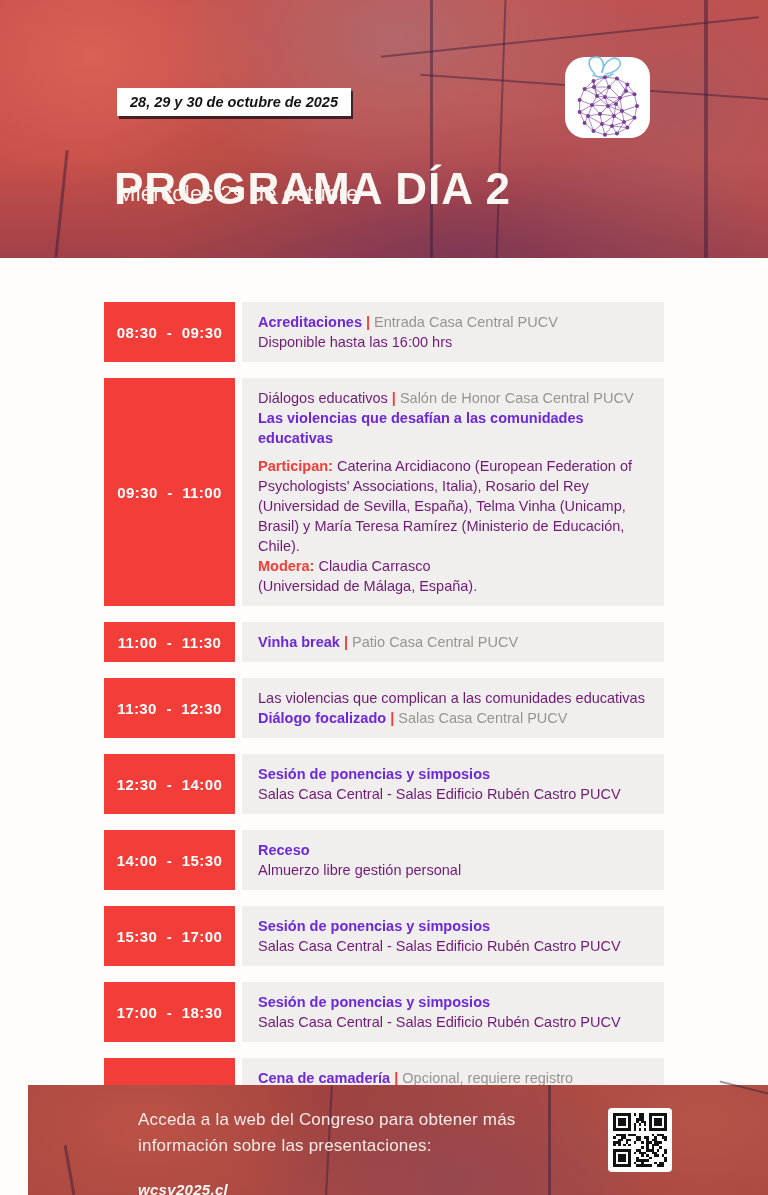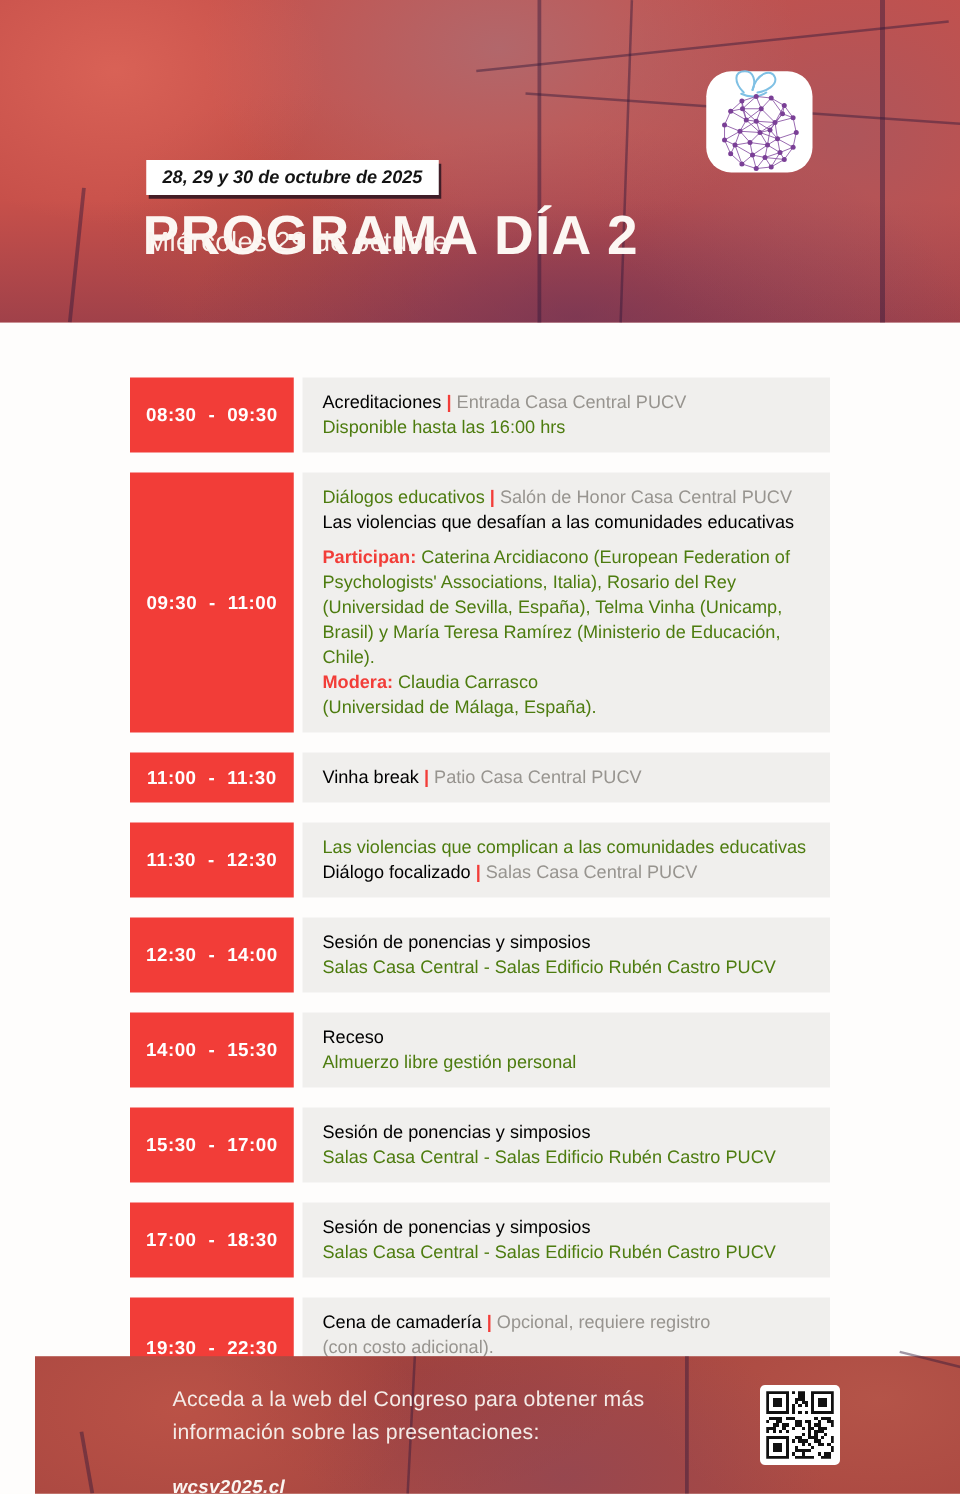--- a/index.html
+++ b/index.html
@@ -31,21 +31,20 @@
   .hdr .w5{left:420px;top:86px;width:350px;height:2px;transform:rotate(4deg);}
   .hdr .w6{left:60px;top:150px;width:3px;height:108px;transform:rotate(6deg);}
 
   .badge{
     position:absolute;left:117px;top:88px;
     background:#ffffff;color:#141414;
     font-weight:bold;font-style:italic;font-size:14.5px;
     padding:6px 13px;
     box-shadow:2px 3px 0 rgba(24,12,26,.75);
     white-space:nowrap;
-    margin-top:40px;
   }
   .title{
     position:absolute;left:114px;top:124px;
     color:#fcf7f3;font-size:44px;font-weight:800;letter-spacing:1px;
     white-space:nowrap;
     margin-top:40px;
   }
   .subtitle{
     position:absolute;left:117px;top:181px;
     color:#faf3ee;font-size:22px;font-weight:400;letter-spacing:.3px;
@@ -67,22 +66,22 @@
     display:flex;align-items:center;justify-content:center;
     font-weight:bold;font-size:15px;letter-spacing:.4px;word-spacing:5px;
     text-align:center;
   }
   .content{
     flex:1;background:#f0efed;padding:10px 16px;
     font-size:14.5px;line-height:20px;color:#3f3e3d;
   }
   .line{min-height:20px;}
   .line.gap{margin-top:8px;}
-  .s-bold{font-weight:normal;color:#000000;}
-  .s-dark{color:#4d7c0f;text-align:right;}
+  .s-bold{font-weight:bold;color:#6d28d9;}
+  .s-dark{color:#701a75;text-align:right;}
   .s-gray{color:#97948f;}
   .s-pipe{color:#f23d38;font-weight:bold;}
   .s-redbold{color:#f23d38;font-weight:bold;}
 
   
   .ftr{
     position:absolute;left:0;top:1085px;width:768px;height:138px;
     background-color:#aa4841;
     background-image:
       radial-gradient(ellipse 280px 160px at 15% 30%, rgba(200,90,75,.55), transparent 68%),

